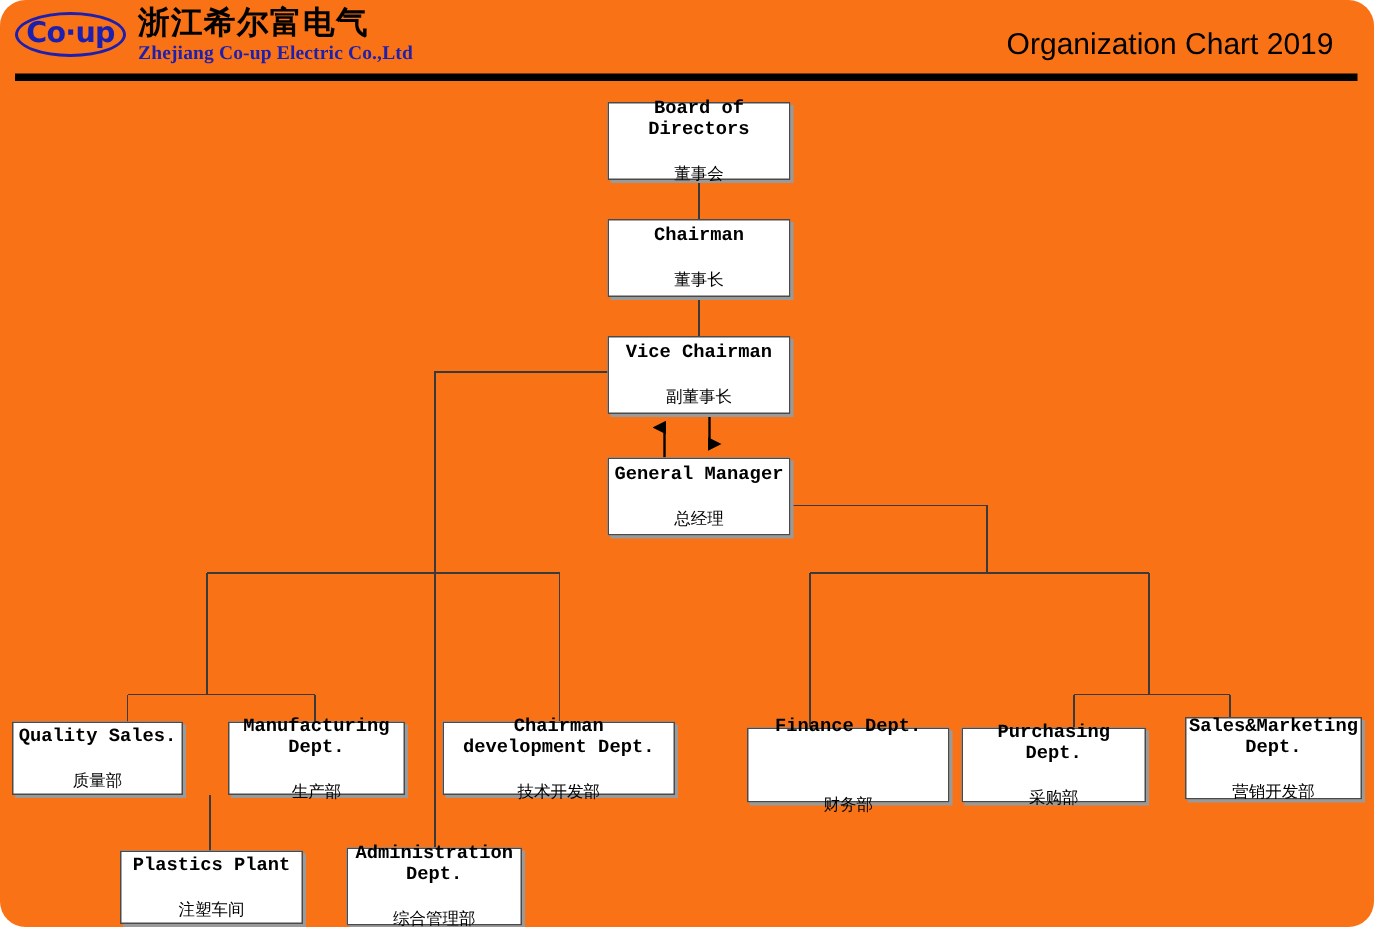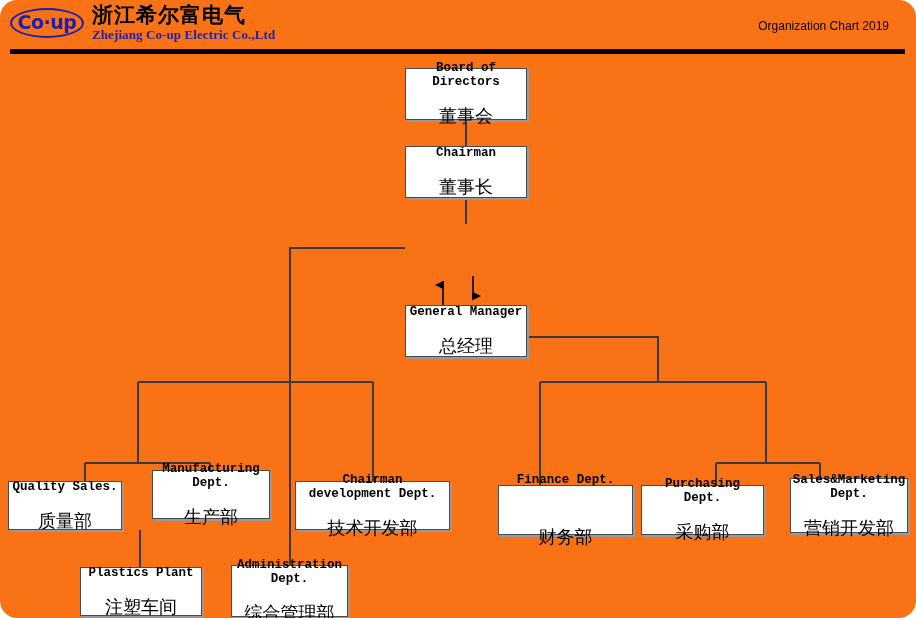--- a/index.html
+++ b/index.html
@@ -71,21 +71,21 @@
     font-weight: bold;
     font-size: 13px;
     color: #1d1fae;
     margin-top: 2px;
     letter-spacing: 0.1px;
   }
   #chart-title {
     position: absolute;
     right: 27px;
     top: 19px;
-    font-size: 12px;
+    font-size: 20px;
     color: #000000;
     white-space: nowrap;
   }
   #header-rule {
     position: absolute;
     left: 10px;
     top: 49px;
     width: 895px;
     height: 5px;
     background: #000000;
@@ -120,21 +120,21 @@
     padding: 2px 3px;
   }
   .node .en {
     font-family: Liberation Mono, monospace;
     font-weight: bold;
     font-size: 12.5px;
     color: #000000;
   }
   .node .cn {
     font-family: "DejaVu Sans", sans-serif;
-    font-size: 18px;
+    font-size: 11px;
     color: #000000;
     margin-top: 17px;
   }
 </style>
 </head>
 <body>
 
 <div id="page">
 
   <div id="header">
@@ -203,32 +203,36 @@
     <div class="node" style="left:405px; top:68px; width:122px; height:52px;">
       <span class="en">Board of Directors</span>
       <span class="cn">董事会</span>
     </div>
 
     <div class="node" style="left:405px; top:146px; width:122px; height:52px;">
       <span class="en">Chairman</span>
       <span class="cn">董事长</span>
     </div>
 
+    <div class="node" style="left:405px; top:224px; width:122px; height:52px;">
+      <span class="en">Vice Chairman</span>
+      <span class="cn">副董事长</span>
+    </div>
 
     <div class="node" style="left:405px; top:305px; width:122px; height:52px;">
       <span class="en">General Manager</span>
       <span class="cn">总经理</span>
     </div>
 
     <div class="node" style="left:8px; top:481px; width:114px; height:49px;">
       <span class="en">Quality Sales.</span>
       <span class="cn">质量部</span>
     </div>
 
-    <div class="node" style="left:152px; top:470px; width:118px; height:49px;">
+    <div class="node" style="left:152px; top:481px; width:118px; height:49px;">
       <span class="en">Manufacturing Dept.</span>
       <span class="cn">生产部</span>
     </div>
 
     <div class="node" style="left:295px; top:481px; width:155px; height:49px;">
       <span class="en">Chairman development Dept.</span>
       <span class="cn">技术开发部</span>
     </div>
 
     <div class="node" style="left:231px; top:565px; width:117px; height:52px;">

